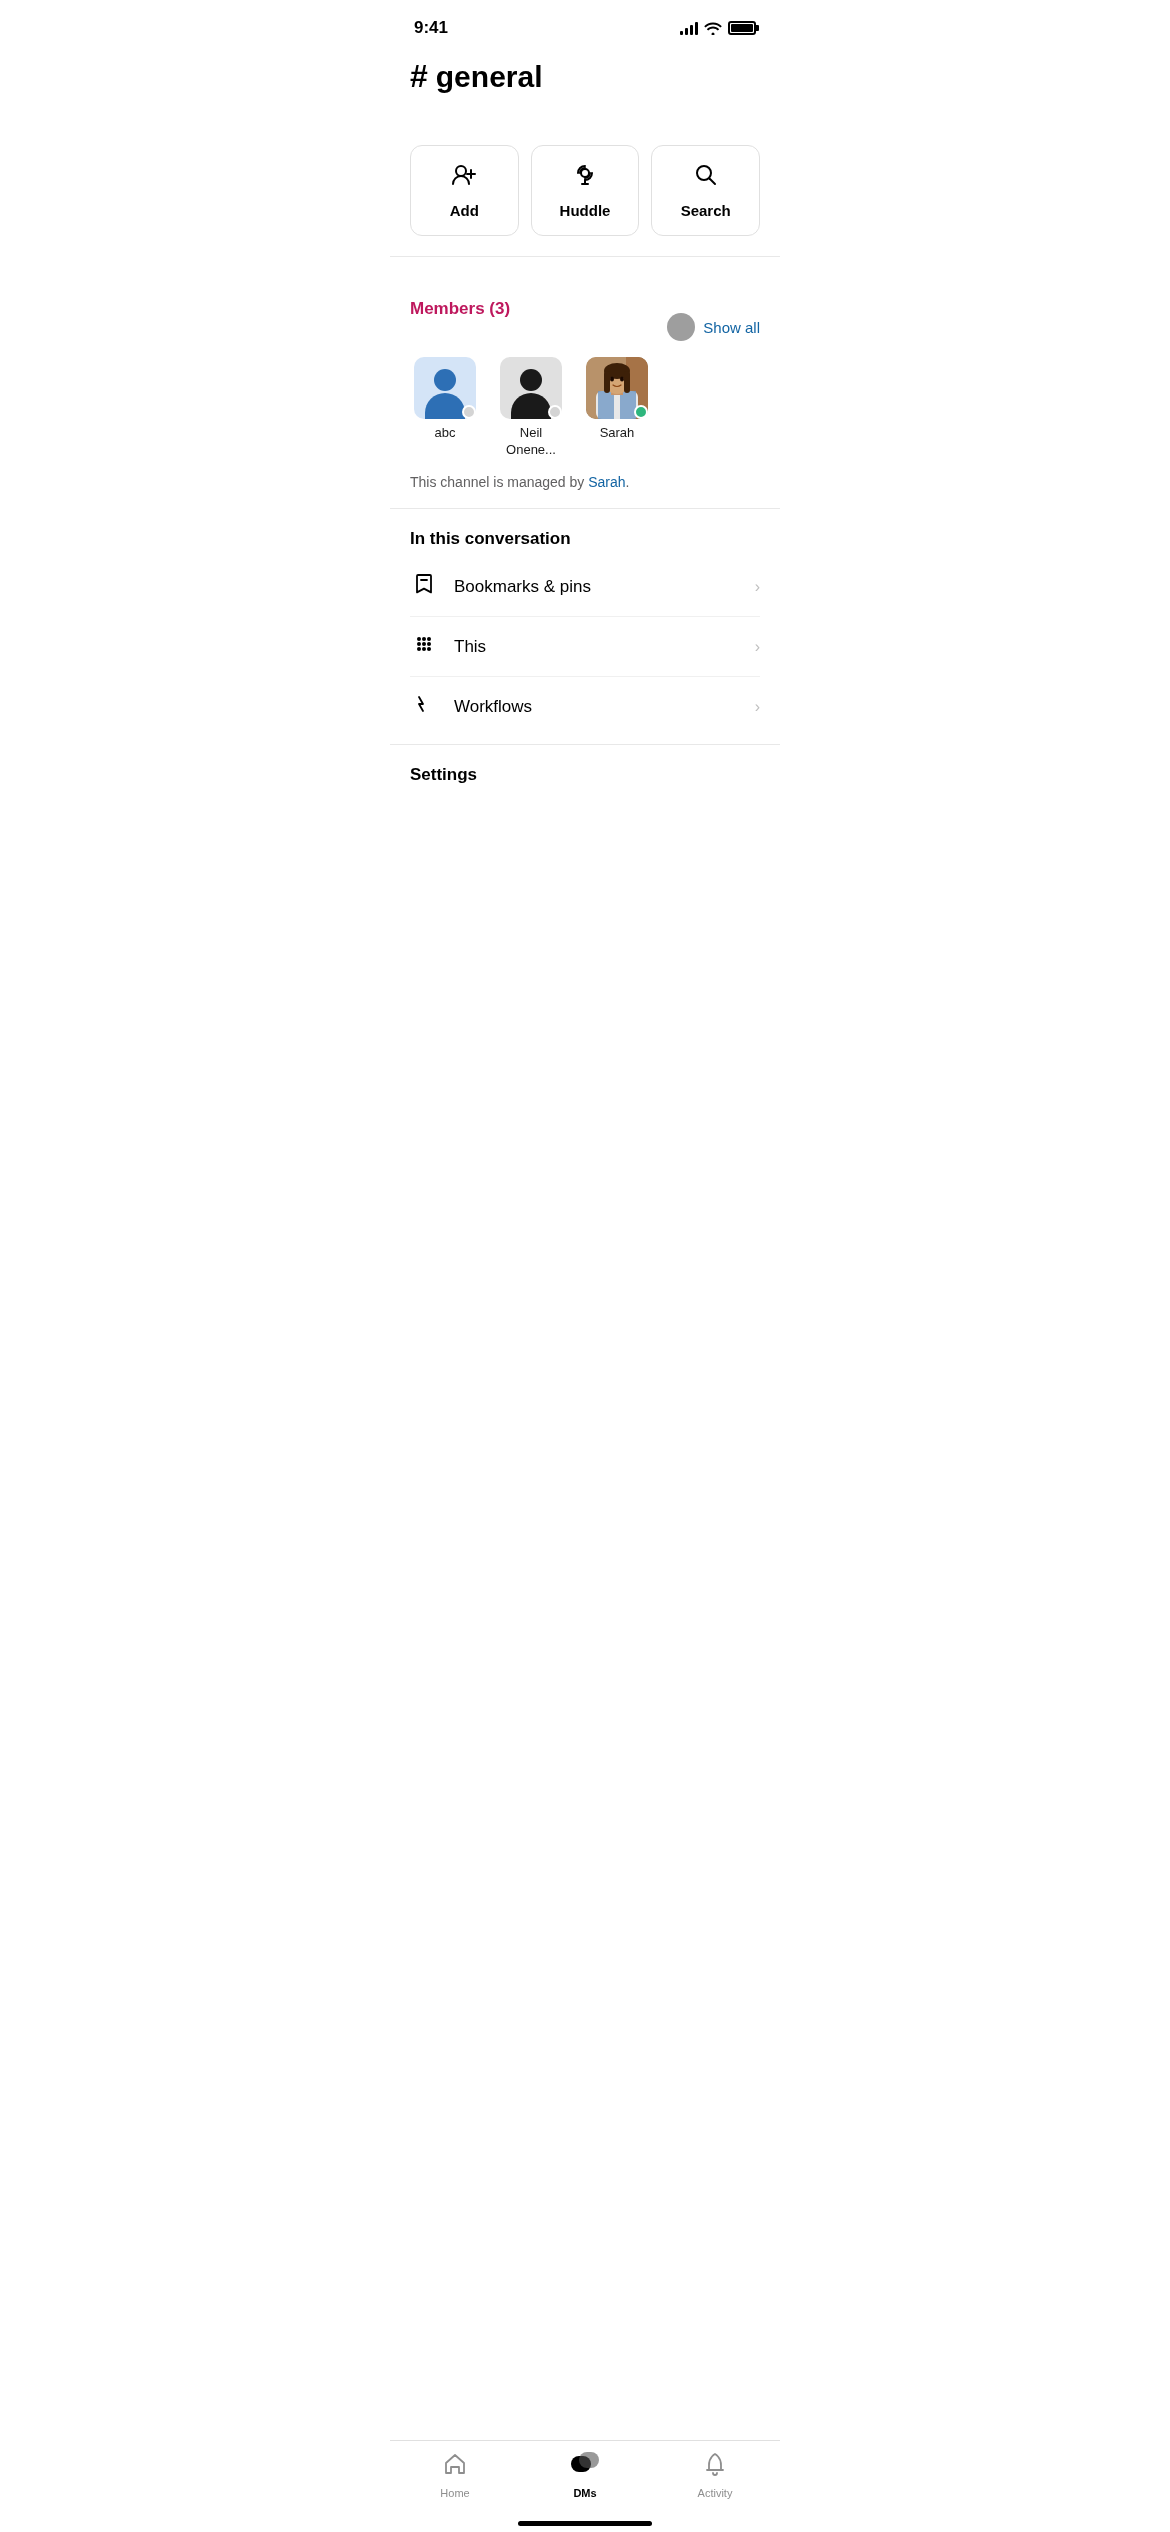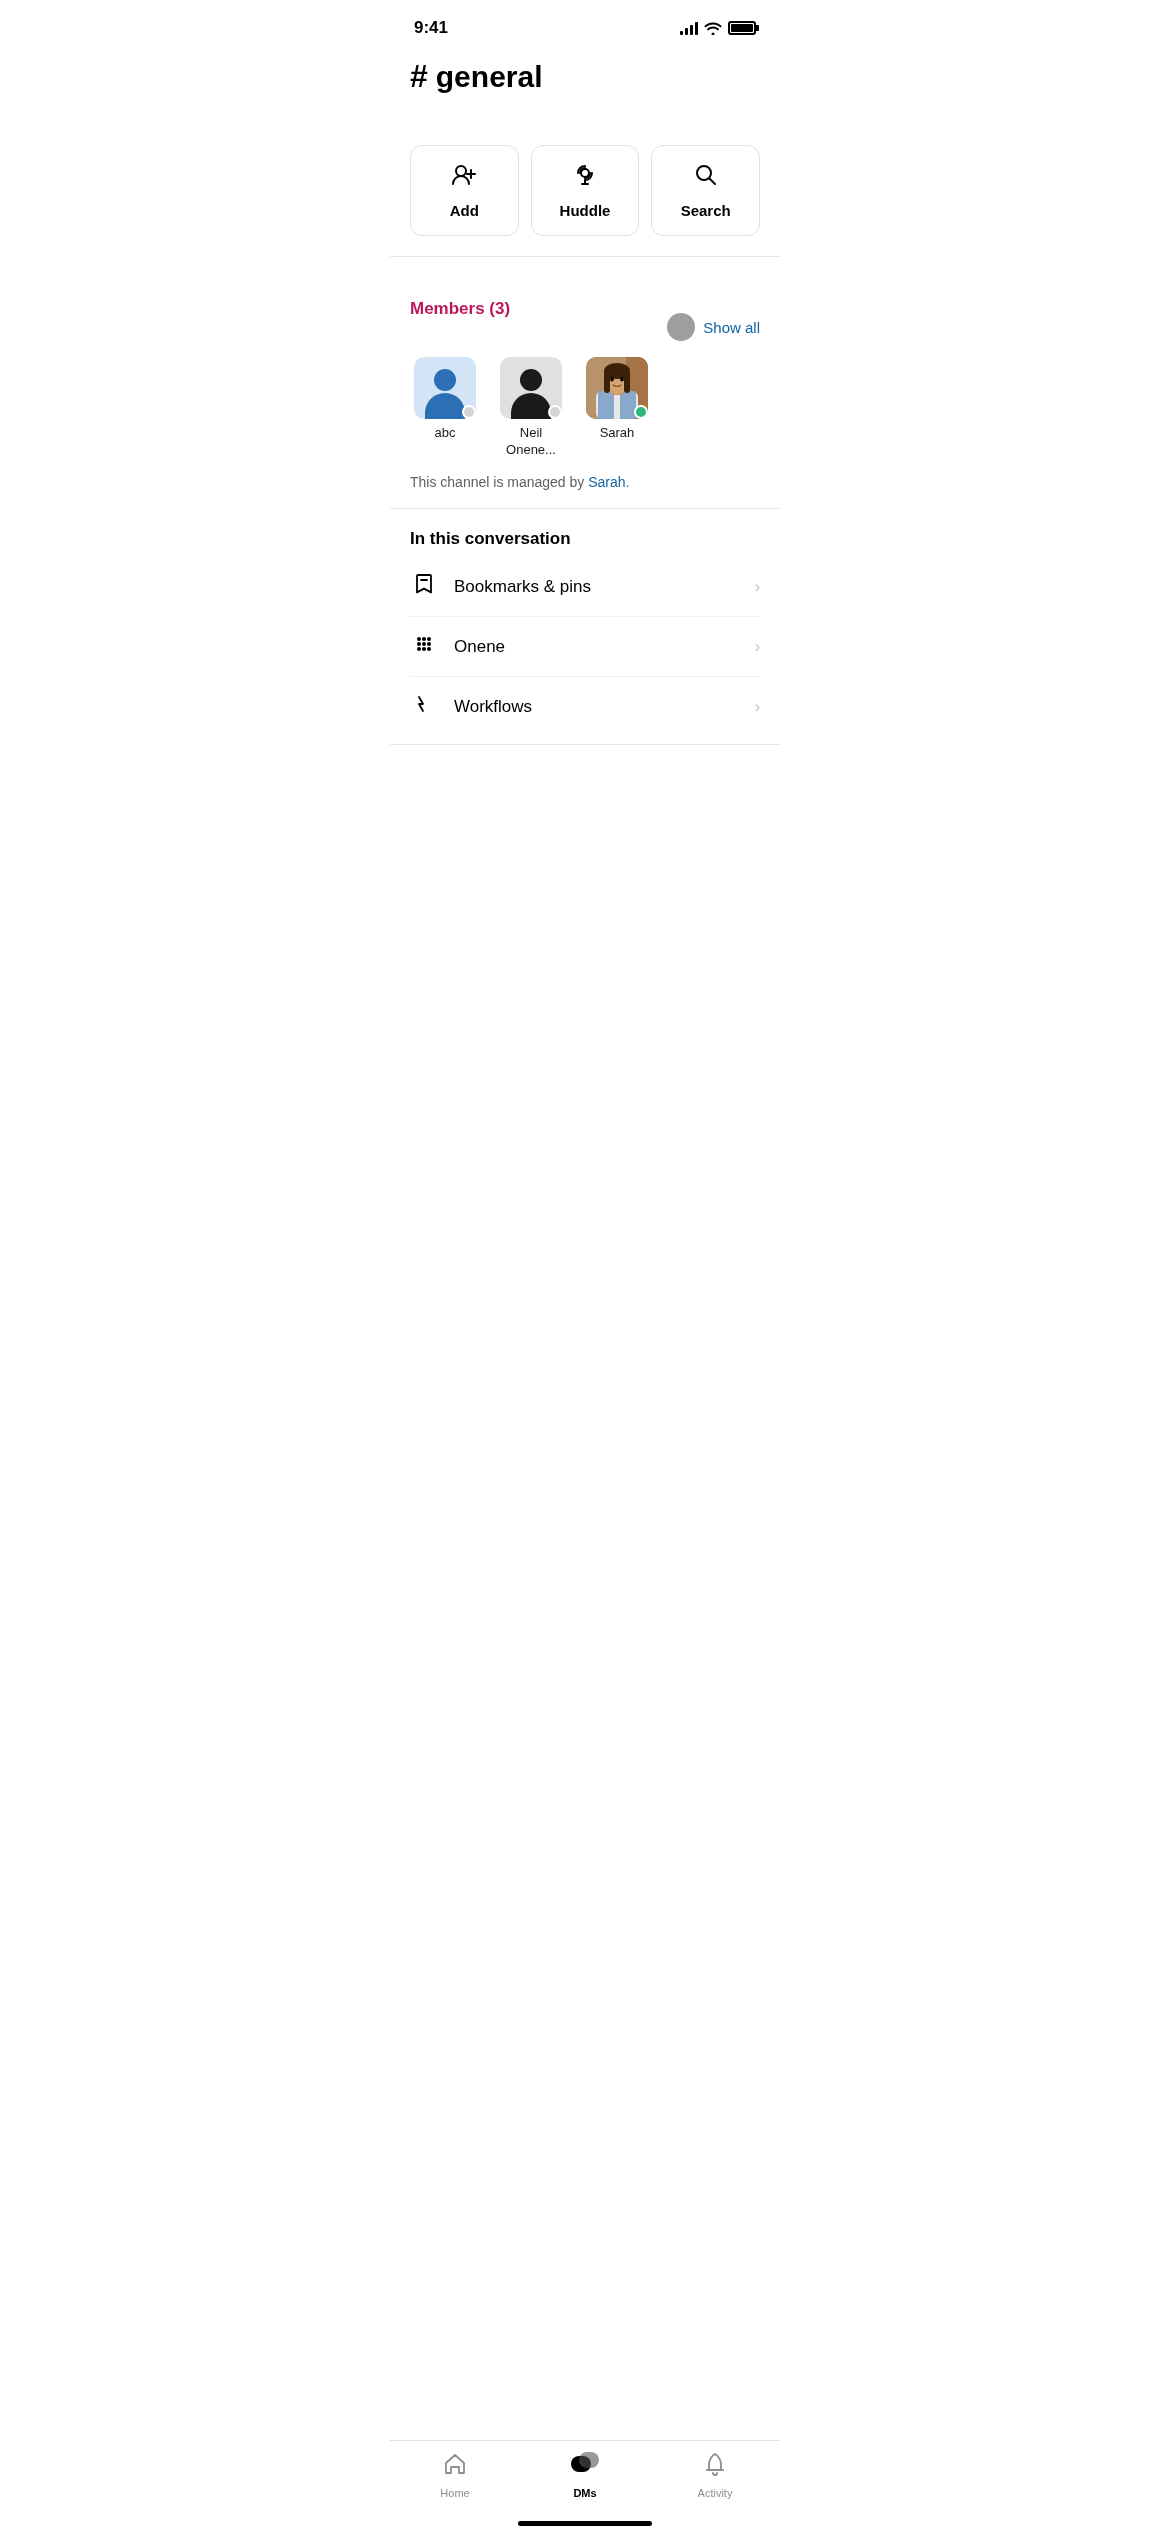--- a/index.html
+++ b/index.html
@@ -577,40 +577,43 @@
             <circle cx="11" cy="6" r="2" fill="#000"></circle>
             <circle cx="16" cy="6" r="2" fill="#000"></circle>
             <circle cx="6" cy="11" r="2" fill="#000"></circle>
             <circle cx="11" cy="11" r="2" fill="#000"></circle>
             <circle cx="16" cy="11" r="2" fill="#000"></circle>
             <circle cx="6" cy="16" r="2" fill="#000"></circle>
             <circle cx="11" cy="16" r="2" fill="#000"></circle>
             <circle cx="16" cy="16" r="2" fill="#000"></circle>
           </svg>
         </span>
-        <span class="menu-label">Onene</span>
+        <span class="menu-label">This</span>
       </div>
       <span class="chevron-right">›</span>
     </div>
 
     <div class="menu-item">
       <div class="menu-item-left">
         <span class="menu-icon">
           <svg width="22" height="22" viewBox="0 0 22 22" fill="none">
             <path d="M6 4l4 7H6l4 7" stroke="#000" stroke-width="1.8" stroke-linecap="round" stroke-linejoin="round"></path>
           </svg>
         </span>
         <span class="menu-label">Workflows</span>
       </div>
       <span class="chevron-right">›</span>
     </div>
   </div>
 
   <div class="divider"></div>
 
+  <div class="settings-section">
+    <div class="section-title">Settings</div>
+  </div>
 </div>
 
 <div class="tab-bar">
   <div class="tab-item">
     <span class="tab-icon">
       <svg width="26" height="26" viewBox="0 0 26 26" fill="none">
         <path d="M4 12L13 4L22 12V22H17V16H9V22H4V12Z" stroke="#8e8e8e" stroke-width="1.8" stroke-linejoin="round" fill="none"></path>
       </svg>
     </span>
     <span class="tab-label">Home</span>

